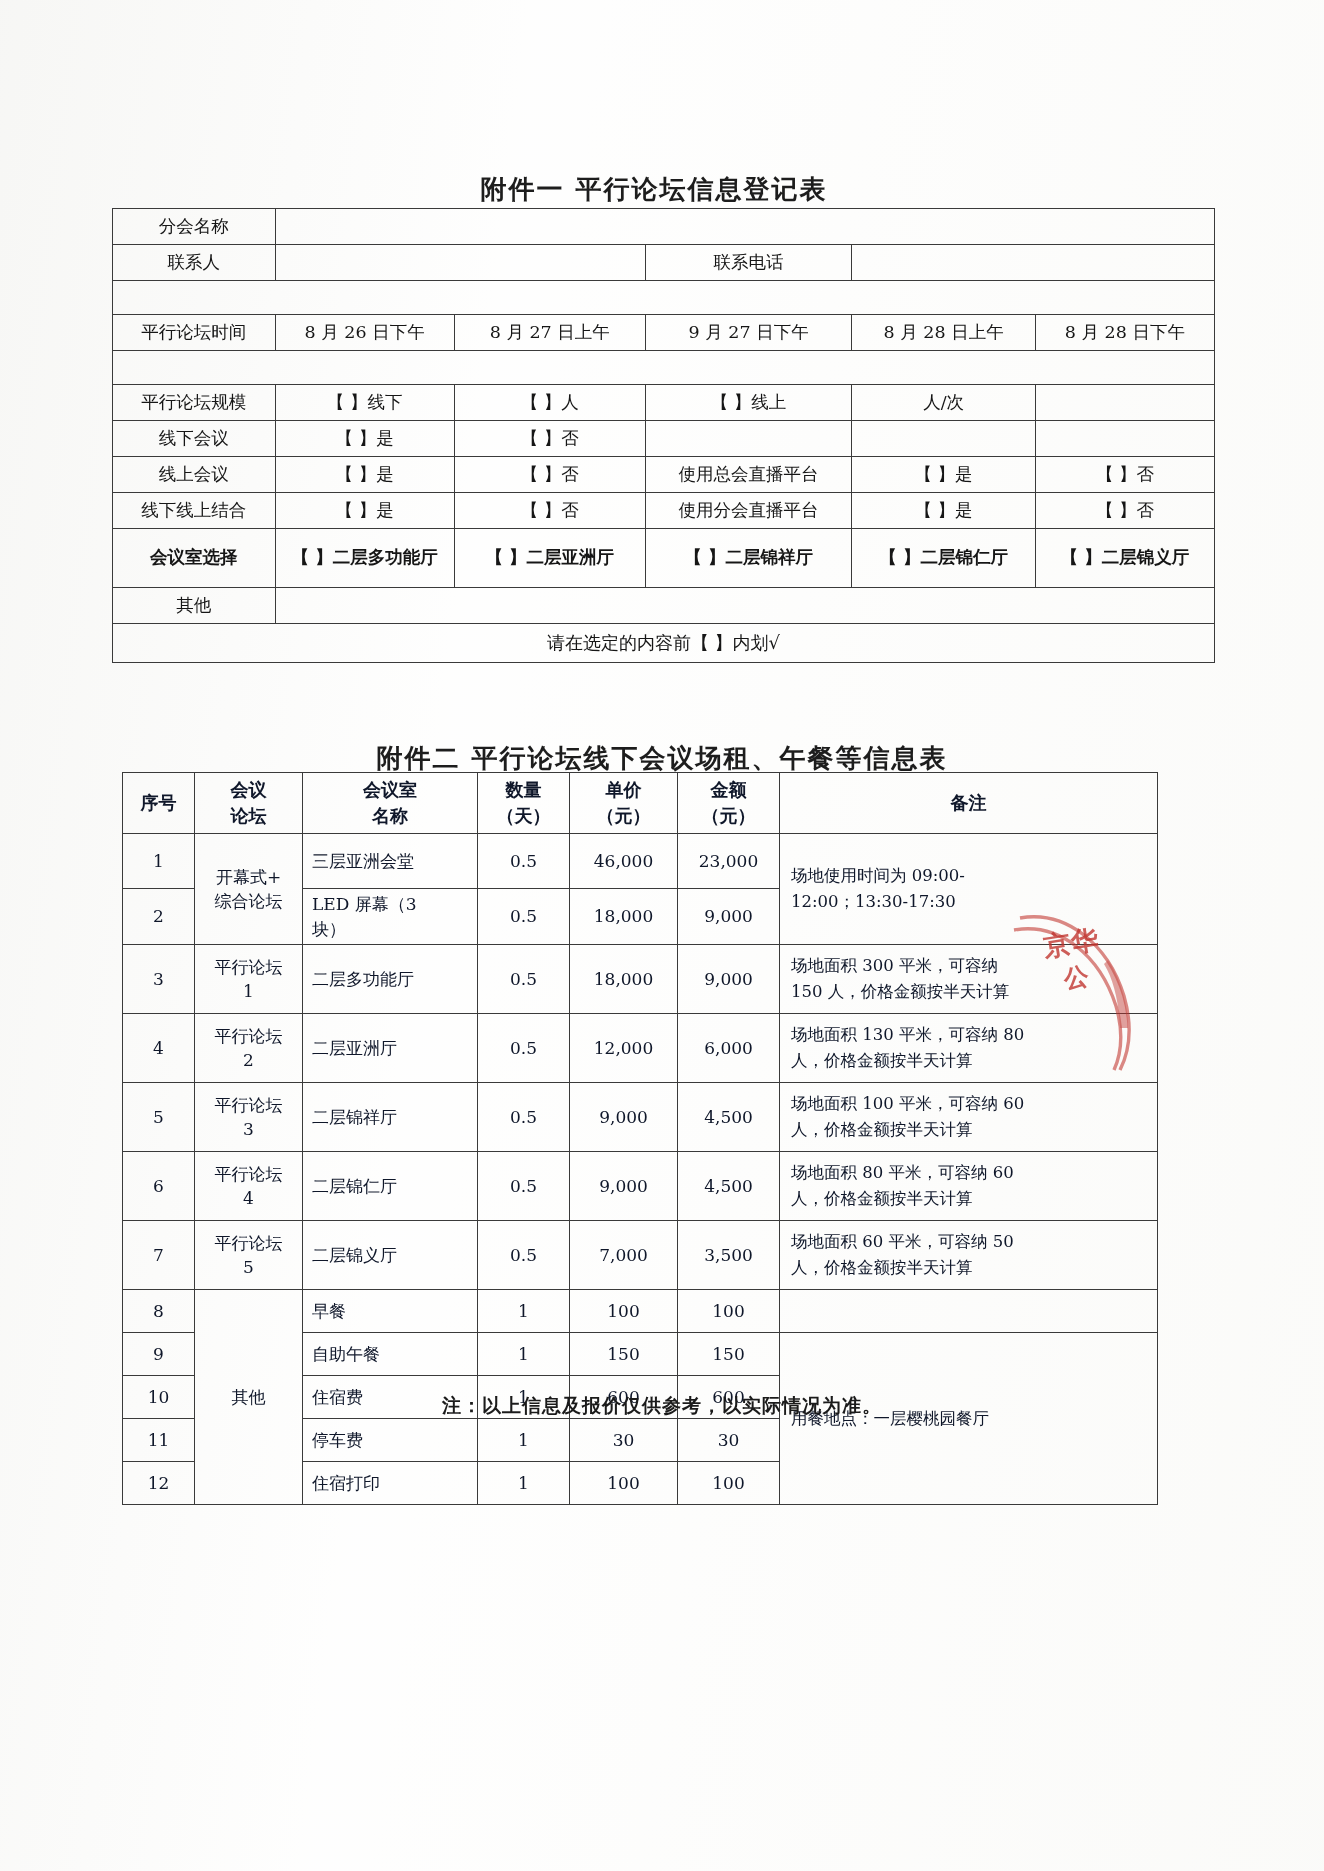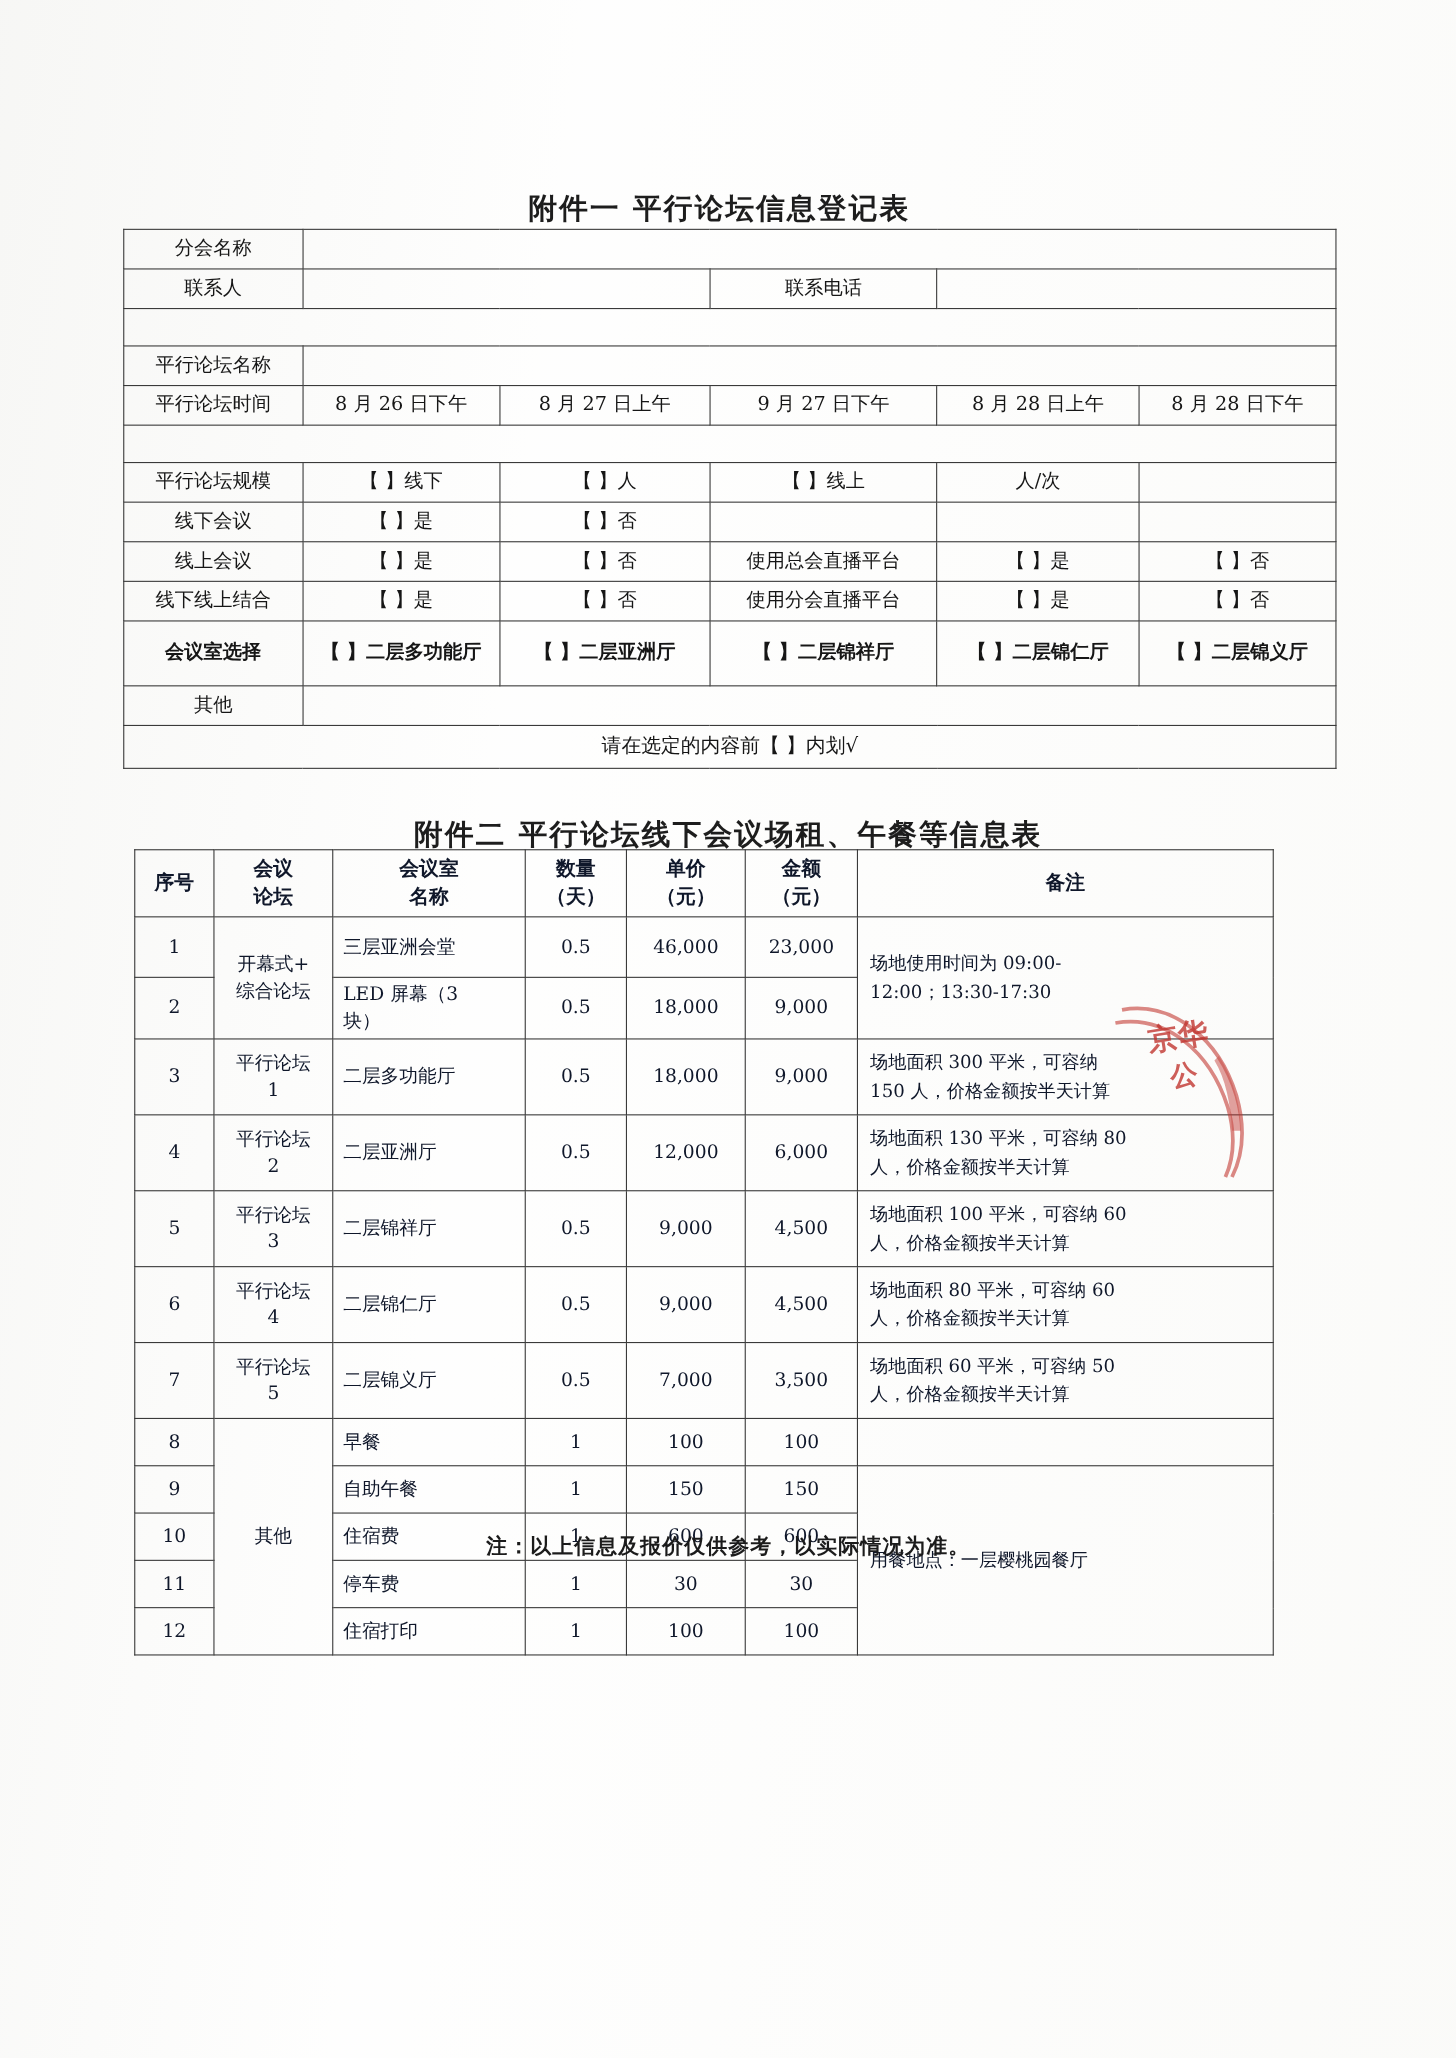--- a/index.html
+++ b/index.html
@@ -172,24 +172,20 @@
           <td colspan="5"></td>
         </tr>
         <tr>
           <td class="lbl">联系人</td>
           <td colspan="2"></td>
           <td class="lbl">联系电话</td>
           <td colspan="2"></td>
         </tr>
         <tr class="spacer">
           <td colspan="6"></td>
-        </tr>
-        <tr>
-          <td class="lbl">平行论坛名称</td>
-          <td colspan="5"></td>
         </tr>
         <tr>
           <td class="lbl">平行论坛时间</td>
           <td>8 月 26 日下午</td>
           <td>8 月 27 日上午</td>
           <td>9 月 27 日下午</td>
           <td>8 月 28 日上午</td>
           <td>8 月 28 日下午</td>
         </tr>
         <tr class="spacer">

